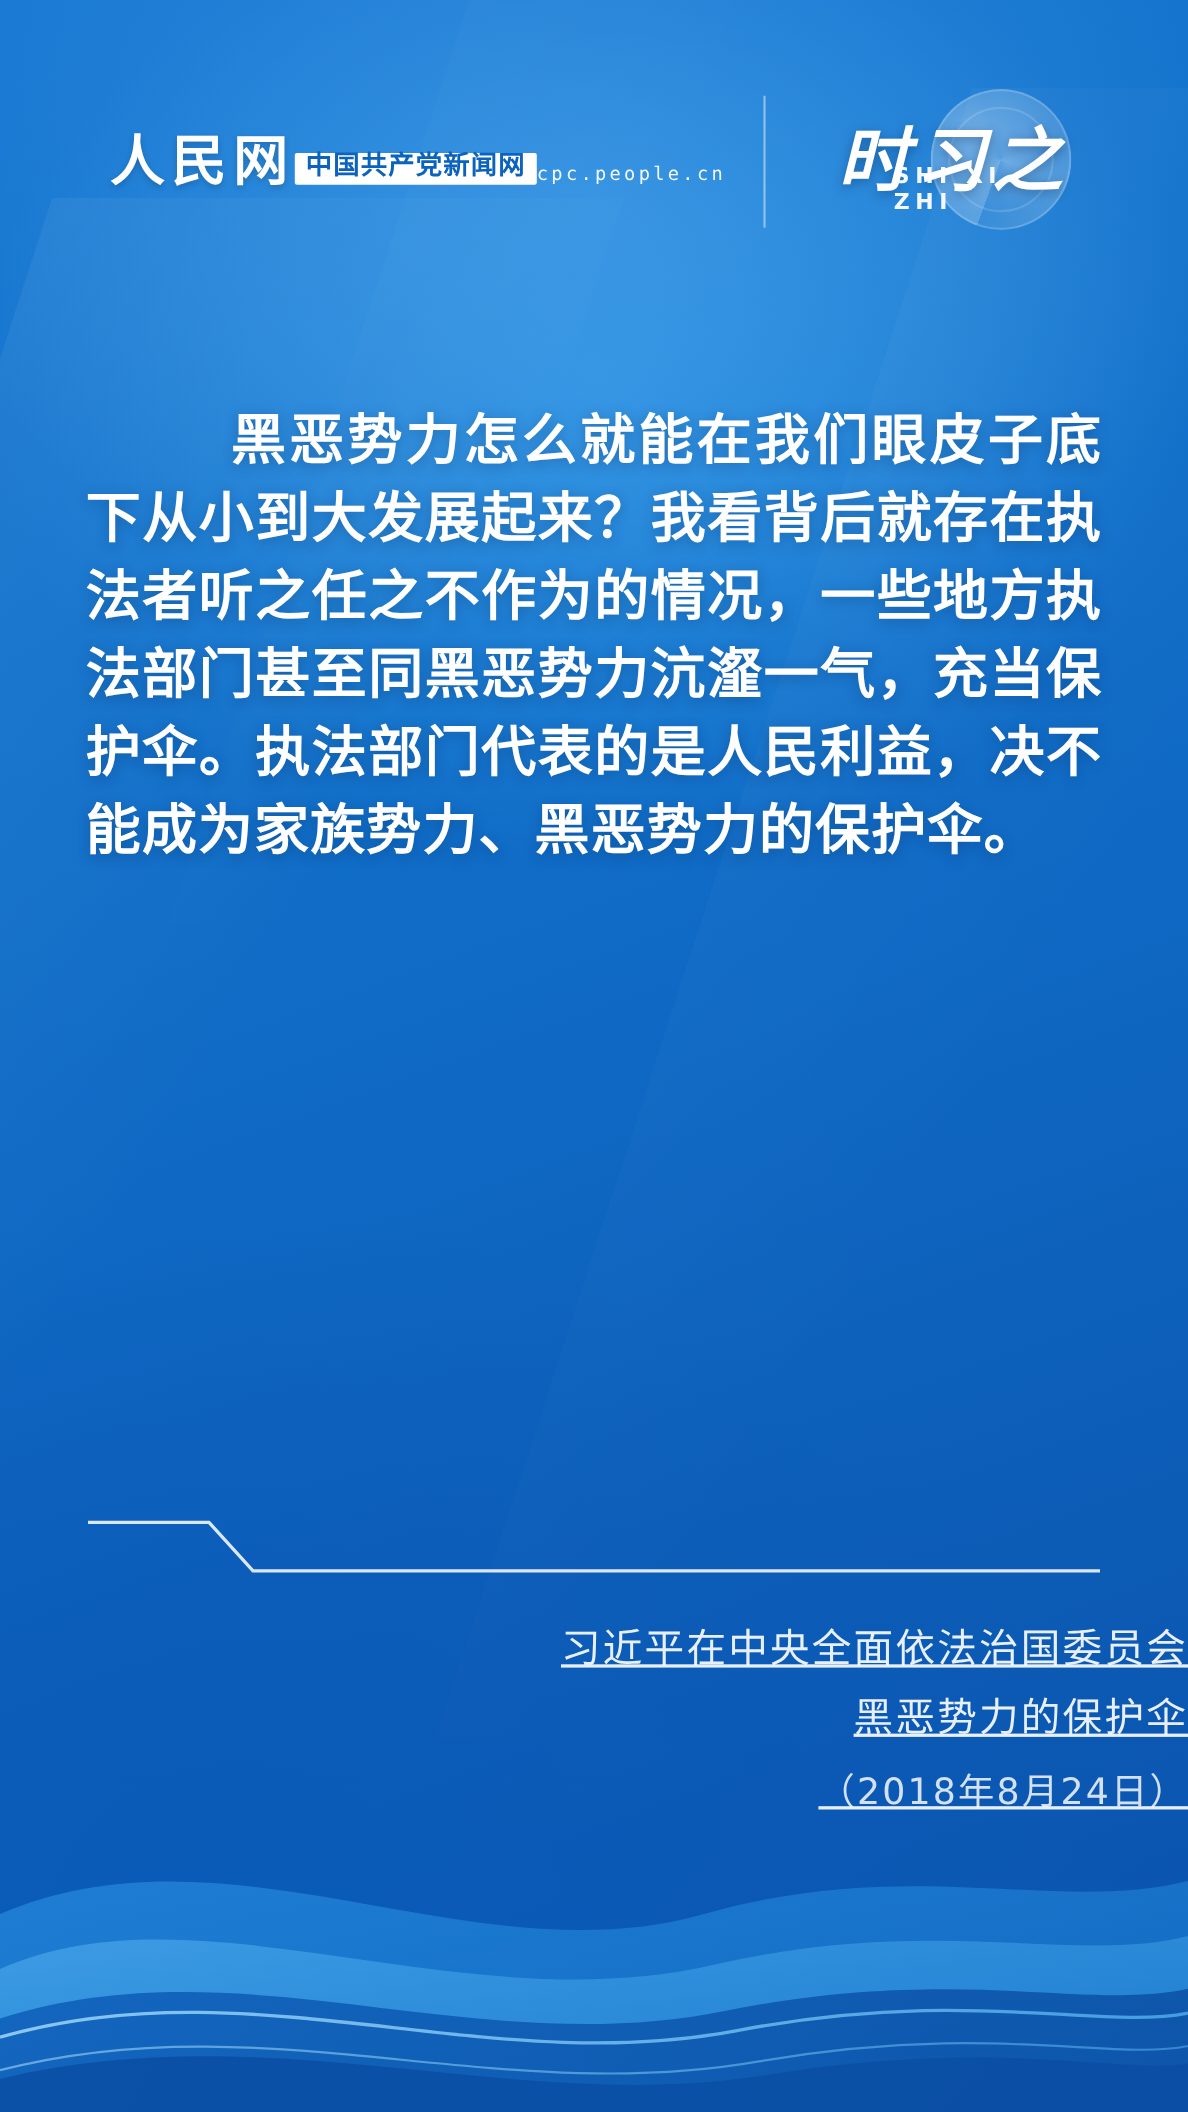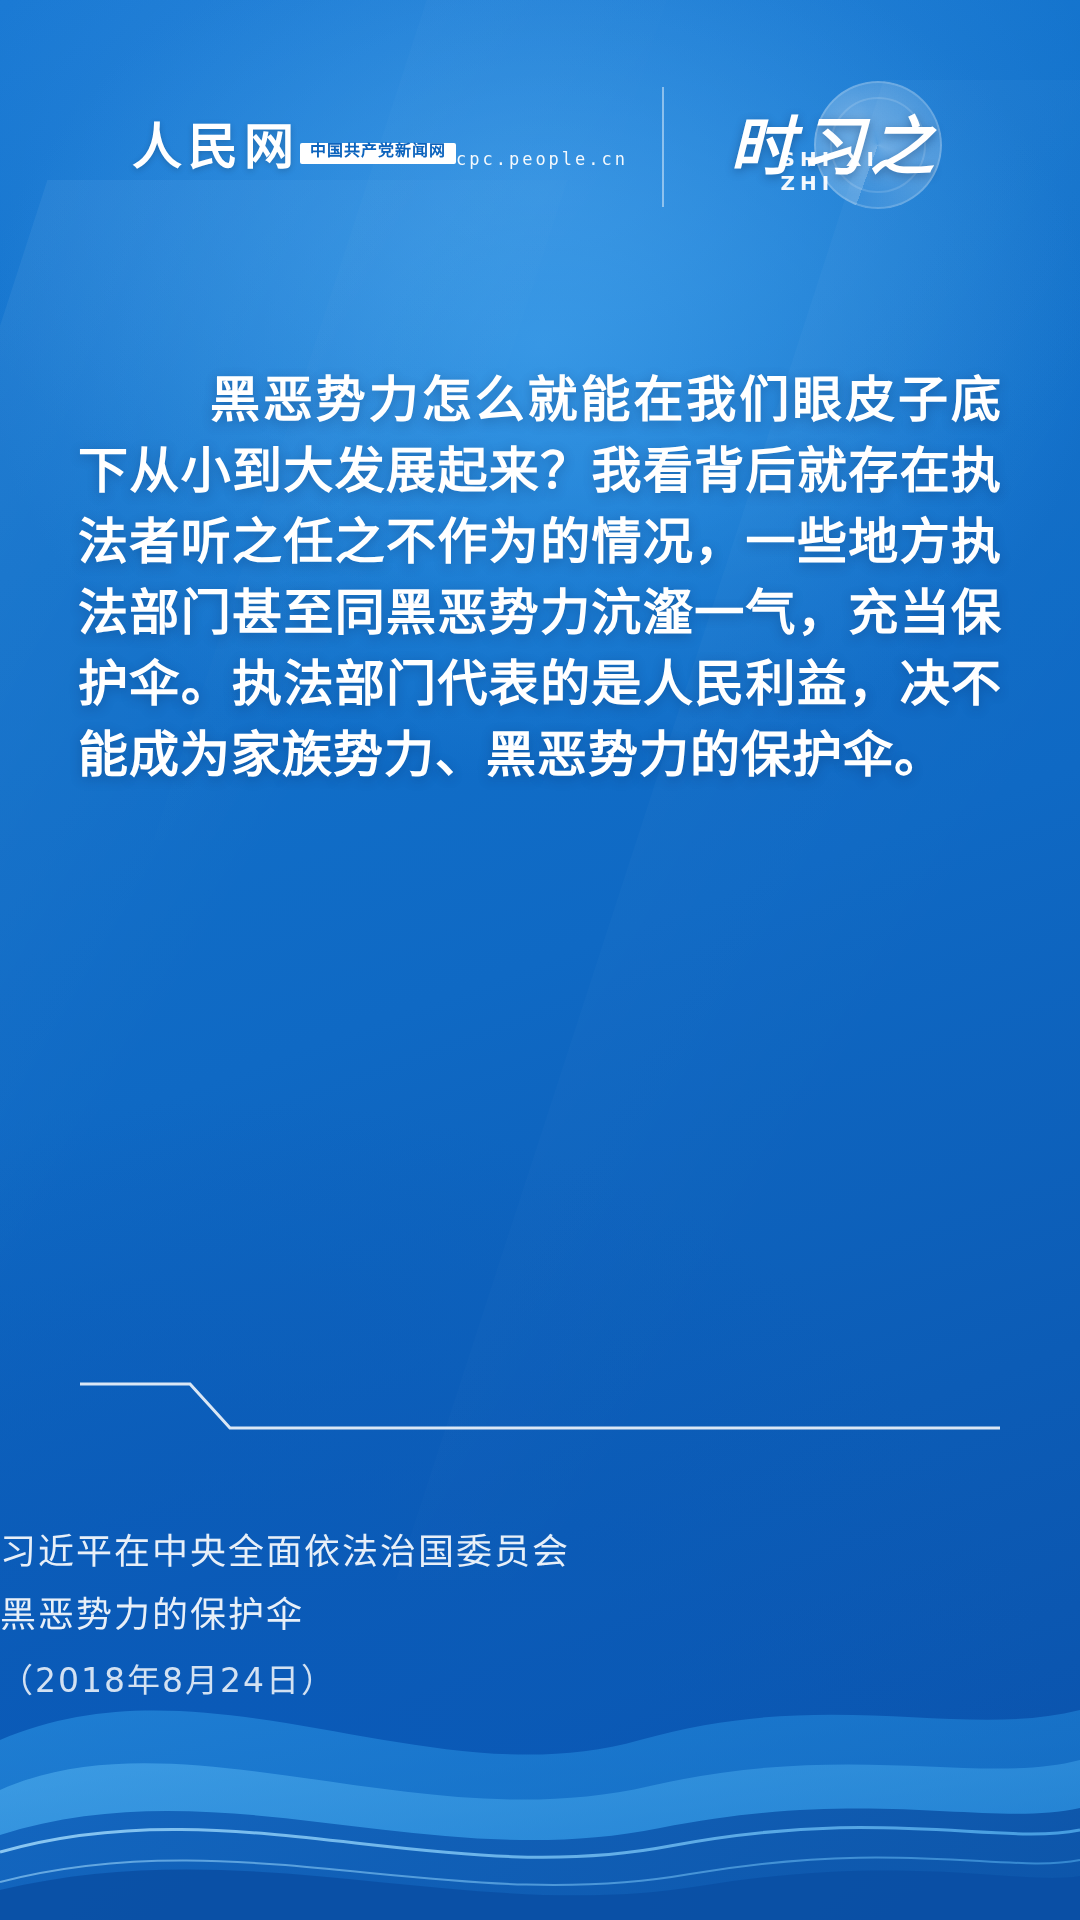--- a/index.html
+++ b/index.html
@@ -73,21 +73,21 @@
     font-weight: 700;
     letter-spacing: 6px;
     line-height: 1;
     font-family: "DejaVu Sans", "Liberation Sans", sans-serif;
     text-shadow: 0 2px 6px rgba(0,0,0,0.18);
   }
   .brand-sub {
     margin-top: 12px;
     background: #ffffff;
     color: #0c63bd;
-    font-size: 16px;
+    font-size: 24px;
     font-weight: 700;
     letter-spacing: 1px;
     padding: 0 10px 5px;
     line-height: 1;
     border-radius: 2px;
   }
   .brand-url {
     margin-top: 24px;
     color: #ffffff;
     font-size: 17px;
@@ -175,27 +175,28 @@
     width: 920px;
     height: 60px;
   }
   .divider svg { display: block; }
 
   
   .attribution {
     position: absolute;
     left: 0;
     right: 0;
-    top: 1520px;
-    text-align: left;
+    top: 1468px;
+    text-align: right;
     color: rgba(255,255,255,0.90);
     font-size: 36px;
     line-height: 1.75;
     letter-spacing: 2px;
     font-family: "DejaVu Sans", "Liberation Sans", sans-serif;
+    text-decoration: underline;
   }
   .attribution .date {
     display: block;
     margin-top: 6px;
     font-size: 33px;
     color: rgba(255,255,255,0.82);
   }
 
   
   .wave {

